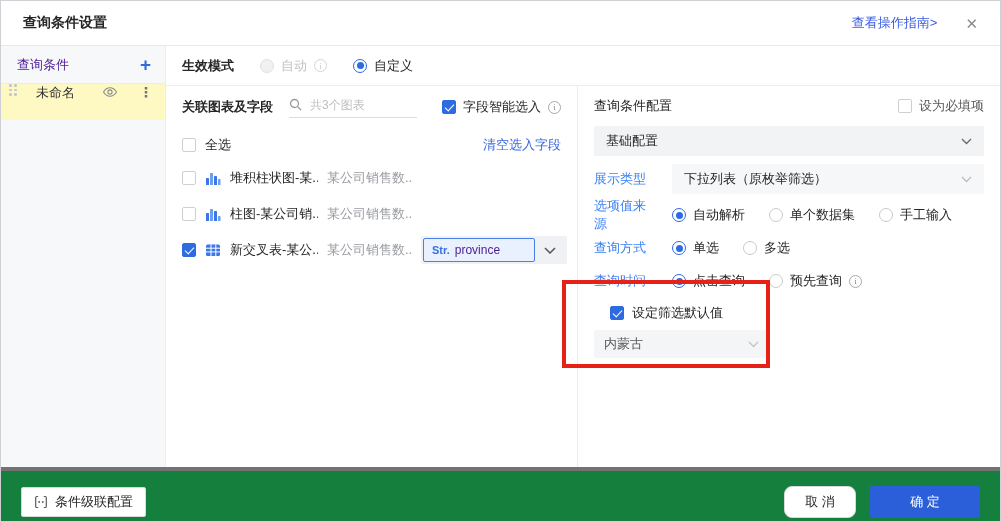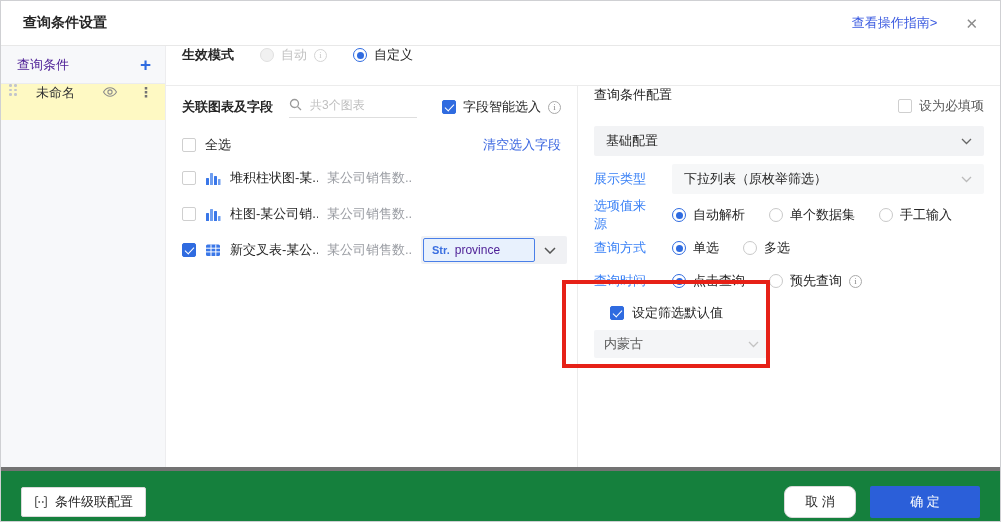--- a/index.html
+++ b/index.html
@@ -21,21 +21,21 @@
   .sb-title { color:#4c1d95; font-size:13px; flex:1; }
   .sb-add { color:#2f6be0; font-size:19px; font-weight:bold; cursor:pointer; line-height:1; }
   .sb-item { height:36px; flex:none; background:#fef9c3; display:flex; align-items:flex-start; padding:0 10px 0 8px; gap:19px; cursor:pointer; }
   .drag { display:grid; grid-template-columns:3px 3px; gap:2px; }
   .drag i { width:2.5px; height:2.5px; background:#c2c5cc; border-radius:50%; }
   .sb-item-label { flex:1; font-size:13px; color:#303133; }
   .sb-more { color:#737373; font-size:14px; font-weight:bold; cursor:pointer; padding:0 2px; }
 
   
   .main { flex:1; display:flex; flex-direction:column; min-width:0; }
-  .mode-row { height:40px; flex:none; display:flex; align-items:flex-start; padding:0 16px; gap:26px; border-bottom:1px solid #ececec; }
+  .mode-row { height:40px; flex:none; display:flex; align-items:center; padding:0 16px; gap:26px; border-bottom:1px solid #ececec; }
   .mode-label { font-size:13px; color:#262626; font-weight:bold; }
   .radio-opt { display:flex; align-items:center; gap:7px; font-size:13px; color:#262626; cursor:pointer; }
   .radio-opt.dis { color:#c3c3c3; cursor:default; }
   .radio { width:14px; height:14px; border-radius:50%; border:1px solid #c9c9c9; background:#fff; position:relative; flex:none; }
   .radio.sel { border-color:#2f6be0; }
   .radio.sel::after { content:""; position:absolute; inset:2.5px; border-radius:50%; background:#2f6be0; }
   .radio.dis { background:#f1f1f1; border-color:#e0e0e0; }
   .cb { width:14px; height:14px; border-radius:2px; border:1px solid #cfcfcf; background:#fff; flex:none; position:relative; cursor:pointer; }
   .cb.on { background:#2f6be0; border-color:#2f6be0; }
   .cb.on::after { content:""; position:absolute; left:4px; top:1px; width:4px; height:8px; border:solid #fff; border-width:0 1.8px 1.8px 0; transform:rotate(43deg); }
@@ -59,21 +59,21 @@
   .chart-name { color:#262626; width:88px; flex:none; white-space:nowrap; overflow:hidden; }
   .chart-ds { color:#9a9da3; width:85px; flex:none; white-space:nowrap; overflow:hidden; }
   .field-control { display:flex; align-items:center; background:#f0f1f4; border-radius:2px; padding:2px; height:28px; cursor:pointer; }
   .field-tag { display:flex; align-items:center; gap:5px; background:#e8f1fd; border:1px solid #4a7fe8; border-radius:2px; height:24px; padding:0 8px; width:112px; }
   .tag-type { color:#3a6fe0; font-size:11px; font-weight:bold; }
   .tag-name { color:#4c1d95; font-size:12px; }
   .field-chevron { width:30px; display:flex; justify-content:center; align-items:center; }
 
   
   .config-panel { flex:1; min-width:0; padding:0 16px; display:flex; flex-direction:column; }
-  .cfg-head { height:40px; flex:none; display:flex; }
+  .cfg-head { height:40px; flex:none; display:flex; align-items:center; }
   .cfg-title { font-size:13px; color:#262626; flex:1; }
   .required { display:flex; align-items:center; gap:7px; font-size:13px; color:#595959; }
   .section-bar { height:30px; flex:none; background:#f2f3f5; border-radius:2px; display:flex; align-items:center; padding:0 12px; font-size:13px; color:#262626; cursor:pointer; }
   .sp { flex:1; }
   .cfg-row { display:flex; align-items:center; }
   .r-display { margin-top:8px; height:30px; }
   .r-radio { margin-top:9px; height:24px; }
   .cfg-label { width:64px; flex:none; font-size:13px; color:#3b82f6; margin-right:14px; }
   .cfg-select { flex:1; height:30px; background:#f6f7f8; border-radius:2px; display:flex; align-items:center; padding:0 12px; font-size:13px; color:#262626; cursor:pointer; }
   .radio-group { display:flex; align-items:center; gap:24px; }

